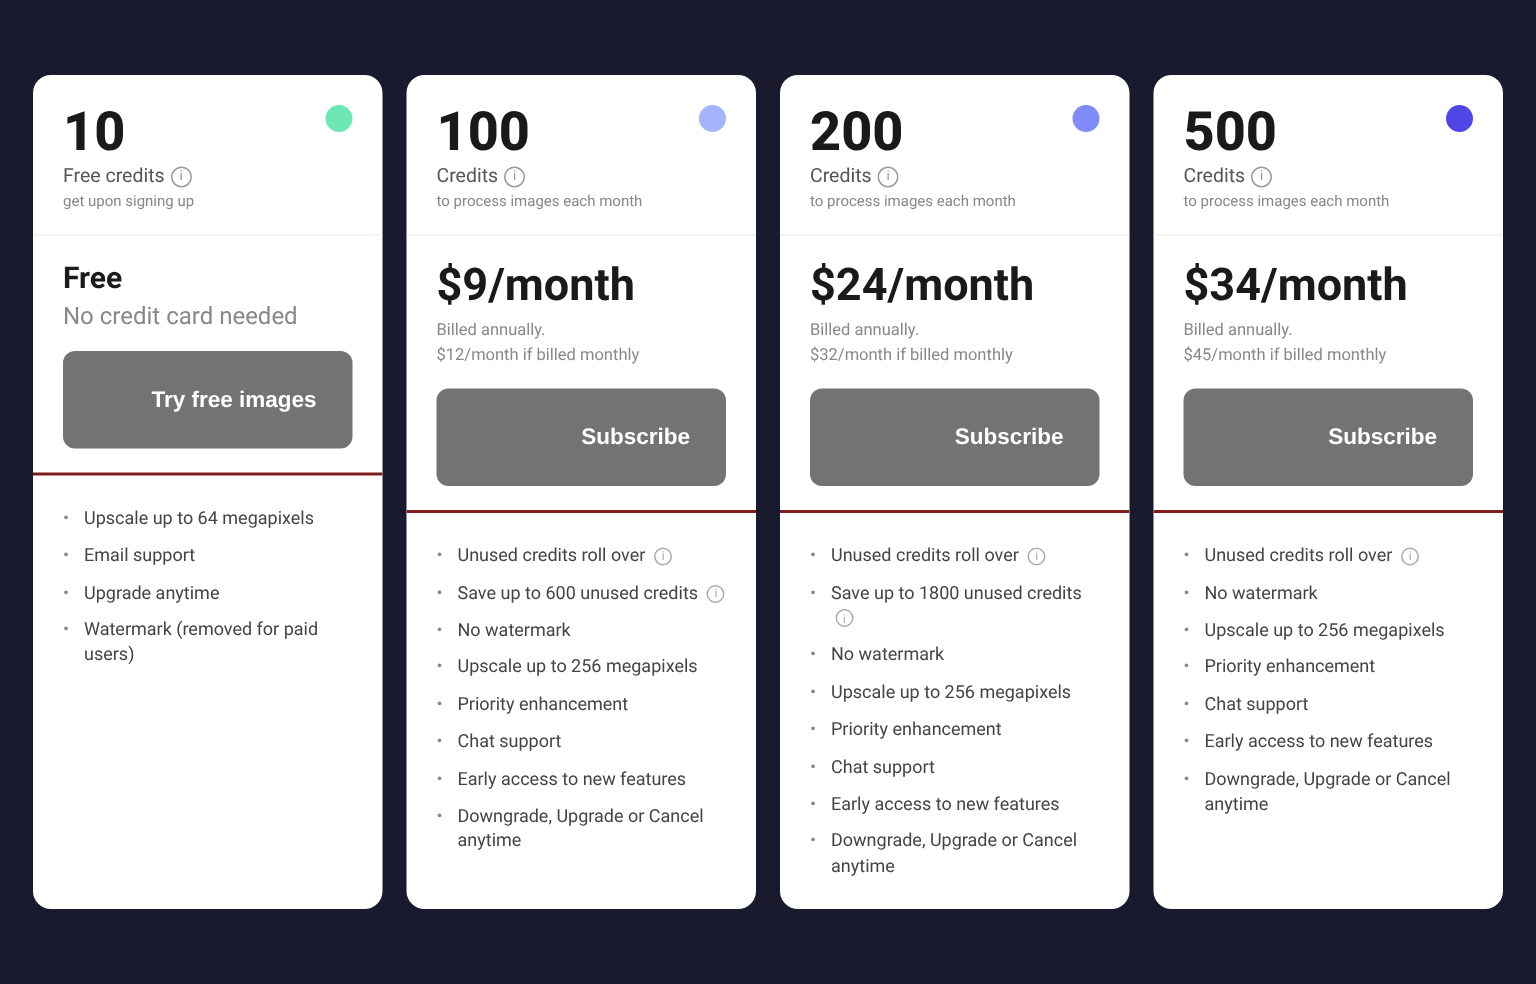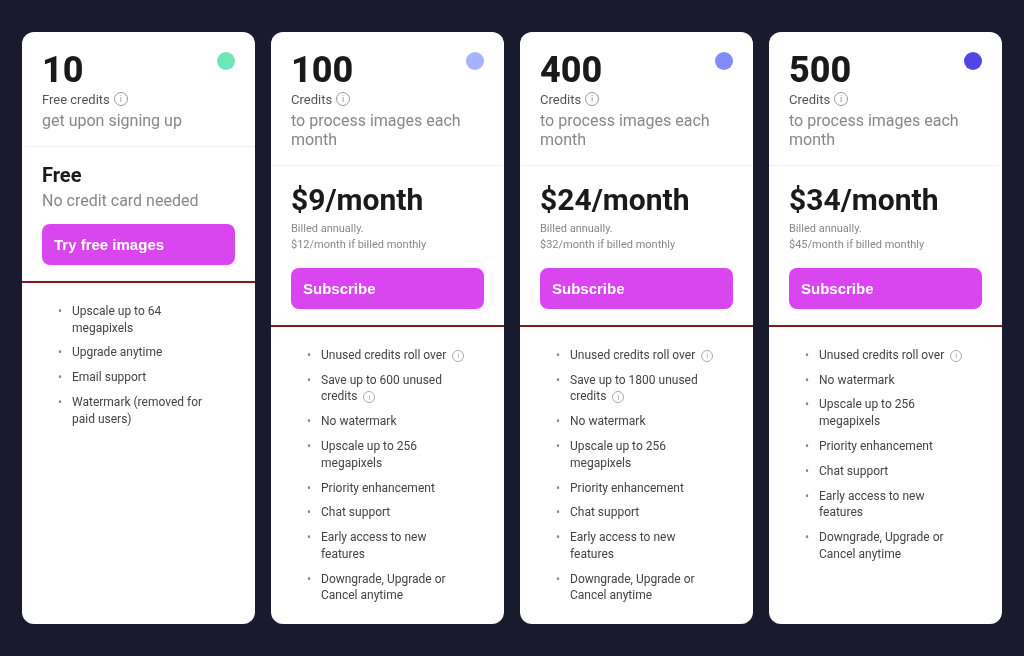--- a/index.html
+++ b/index.html
@@ -43,38 +43,38 @@
       font-size: 36px;
       font-weight: 800;
       color: #1a1a1a;
       line-height: 1;
       margin-bottom: 4px;
     }
     .credit-label {
       font-size: 13px;
       color: #555;
       display: flex;
-      align-items: flex-start;
+      align-items: flex-end;
       gap: 4px;
       margin-bottom: 4px;
     }
     .credit-label .info-icon {
       width: 14px;
       height: 14px;
       border-radius: 50%;
       border: 1px solid #999;
       display: inline-flex;
       align-items: center;
       justify-content: center;
       font-size: 9px;
       color: #999;
       cursor: pointer;
     }
     .credit-description {
-      font-size: 16px;
+      font-size: 10px;
       color: #888;
       margin-top: 2px;
     }
     .card-pricing {
       padding: 16px 20px;
       border-bottom: 2px solid #7f1d1d;
     }
     .price-main {
       font-size: 30px;
       font-weight: 700;
@@ -86,32 +86,32 @@
     }
     .price-sub {
       font-size: 11px;
       color: #888;
       line-height: 1.5;
     }
     .btn-subscribe {
       display: block;
       width: calc(100% - 0px);
       margin: 14px 0 0 0;
-      padding: 12px;
+      padding: 24px;
       border: none;
       border-radius: 8px;
-      background: #d946ef;
+      background: #737373;
       color: white;
       font-size: 15px;
       font-weight: 600;
       cursor: pointer;
-      text-align: left;
+      text-align: right;
     }
     .card-features {
-      padding: 16px 36px;
+      padding: 16px 20px;
       flex: 1;
     }
     .feature-list {
       list-style: none;
       padding: 0;
     }
     .feature-list li {
       font-size: 12px;
       color: #444;
       padding: 4px 0 4px 14px;
@@ -160,22 +160,22 @@
       <div class="credit-description">get upon signing up</div>
     </div>
   <div class="card-pricing">
         <div class="price-main free">Free</div>
         <div class="no-credit">No credit card needed</div>
         <button class="btn-subscribe">Try free images</button>
       </div>
       <div class="card-features">
         <ul class="feature-list">
           <li>Upscale up to 64 megapixels</li>
+          <li>Email support</li>
           <li>Upgrade anytime</li>
-          <li>Email support</li>
           <li>Watermark (removed for paid users)</li>
         </ul>
       </div>
     </div>
     <div class="pricing-card">
     <div class="card-header">
       <div class="card-dot" style="background:#a5b4fc"></div>
       <div class="credit-amount">100</div>
       <div class="credit-label">
         Credits
@@ -197,21 +197,21 @@
           <li>Priority enhancement</li>
           <li>Chat support</li>
           <li>Early access to new features</li>
           <li>Downgrade, Upgrade or Cancel anytime</li>
         </ul>
       </div>
     </div>
     <div class="pricing-card">
     <div class="card-header">
       <div class="card-dot" style="background:#818cf8"></div>
-      <div class="credit-amount">400</div>
+      <div class="credit-amount">200</div>
       <div class="credit-label">
         Credits
         <span class="info-icon">i</span>
       </div>
       <div class="credit-description">to process images each month</div>
     </div>
   <div class="card-pricing">
         <div class="price-main">$24/month</div>
         <div class="price-sub">Billed annually.<br>$32/month if billed monthly</div>
         <button class="btn-subscribe">Subscribe</button>

